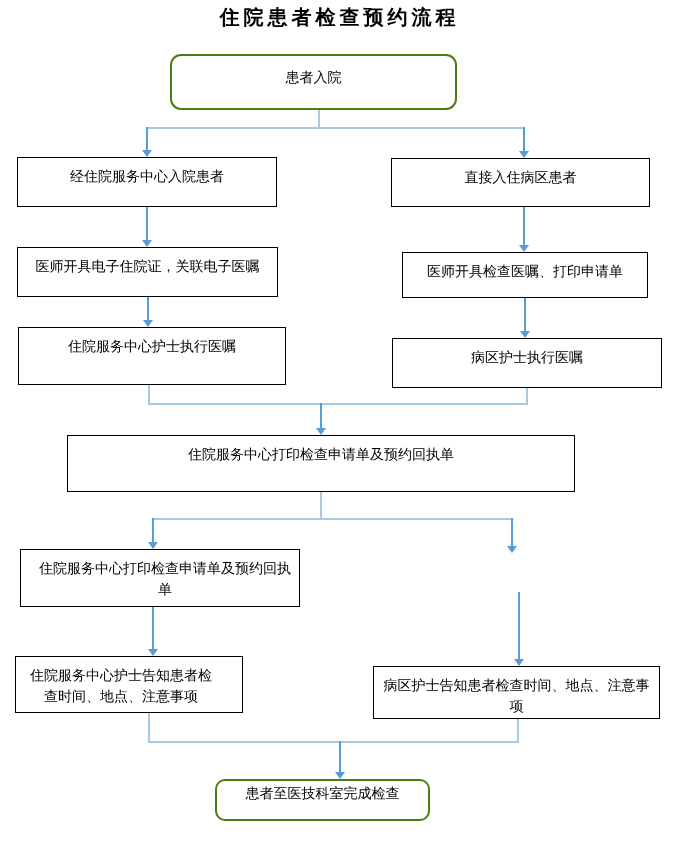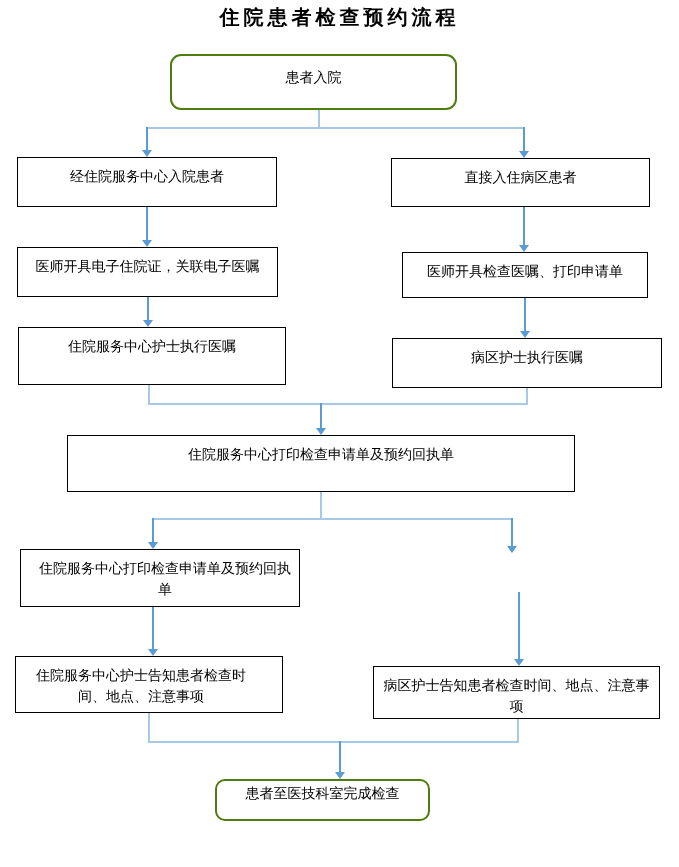--- a/index.html
+++ b/index.html
@@ -59,21 +59,21 @@
 
   <div class="node" style="left:18px;top:327px;width:268px;height:58px">住院服务中心护士执行医嘱</div>
 
   <div class="node" style="left:392px;top:338px;width:270px;height:50px">病区护士执行医嘱</div>
 
   <div class="node" style="left:67px;top:435px;width:508px;height:57px">住院服务中心打印检查申请单及预约回执单</div>
 
   <div class="node" style="left:20px;top:549px;width:280px;height:58px;padding-left:12px;padding-right:2px">住院服务中心打印检查申请单及预约回执单</div>
 
 
-  <div class="node" style="left:15px;top:656px;width:268px;height:57px;padding-left:8px;padding-right:24px">住院服务中心护士告知患者检查时间、地点、注意事项</div>
+  <div class="node" style="left:15px;top:656px;width:228px;height:57px;padding-left:8px;padding-right:24px">住院服务中心护士告知患者检查时间、地点、注意事项</div>
 
   <div class="node" style="left:373px;top:666px;width:287px;height:53px;padding-left:8px;padding-right:8px">病区护士告知患者检查时间、地点、注意事项</div>
 
   <div class="node rounded" style="left:215px;top:779px;width:215px;height:42px;border-radius:10px;padding-top:2px">患者至医技科室完成检查</div>
 
   <div class="cl" style="left:318px;top:110px;width:2px;height:19px"></div>
   <div class="cl" style="left:146px;top:127px;width:379px;height:2px"></div>
   <div class="cl" style="left:148px;top:385px;width:2px;height:20px"></div>
   <div class="cl" style="left:526px;top:388px;width:2px;height:17px"></div>
   <div class="cl" style="left:148px;top:403px;width:380px;height:2px"></div>

